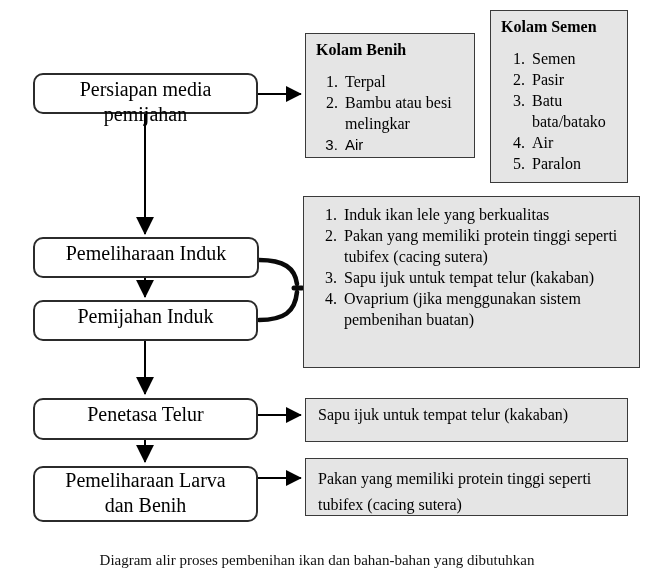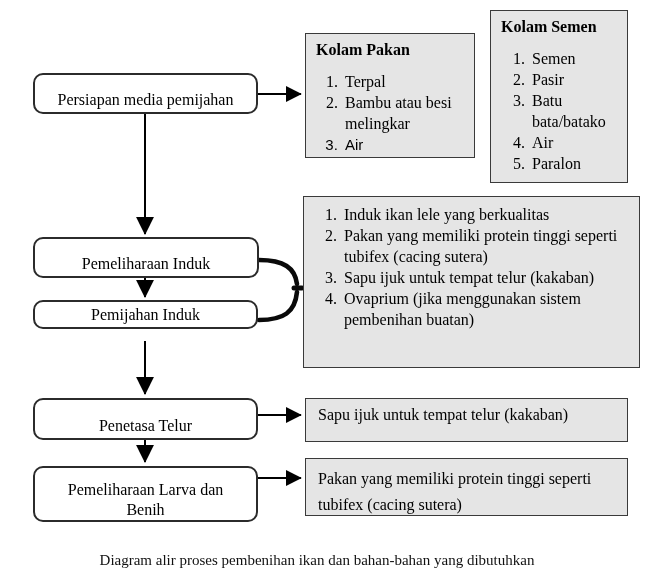--- a/index.html
+++ b/index.html
@@ -6,22 +6,22 @@
   .page {
     position:relative; width:651px; height:582px; background:#ffffff;
     font-family:"Liberation Serif","DejaVu Serif",serif; color:#000;
     overflow:hidden;
   }
   .abs { position:absolute; box-sizing:border-box; }
 
   
   .node {
     border:2px solid #2b2b2b; border-radius:10px; background:#fff;
-    display:flex; align-items:flex-end; justify-content:center; text-align:center;
-    font-size:16px; line-height:1.25; padding:2px 18px;
+    display:flex; align-items:flex-start; justify-content:center; text-align:center;
+    font-size:20px; line-height:1.25; padding:2px 18px;
   }
 
   
   .detail {
     border:1.6px solid #3a3a3a; background:#e5e5e5;
   }
   .detail-title {
     font-weight:bold; font-size:16px; padding:7px 10px 0 10px;
   }
   ol.mat-list {
@@ -71,34 +71,34 @@
   </svg>
 
   <div class="abs node" style="left:33px; top:73px; width:225px; height:41px;">
     <span>Persiapan media pemijahan</span>
   </div>
 
   <div class="abs node" style="left:33px; top:237px; width:226px; height:41px;">
     <span>Pemeliharaan Induk</span>
   </div>
 
-  <div class="abs node" style="left:33px; top:300px; width:225px; height:29px;">
+  <div class="abs node" style="left:33px; top:300px; width:225px; height:41px;">
     <span>Pemijahan Induk</span>
   </div>
 
   <div class="abs node" style="left:33px; top:398px; width:225px; height:42px;">
     <span>Penetasa Telur</span>
   </div>
 
   <div class="abs node" style="left:33px; top:466px; width:225px; height:56px; padding:0 28px;">
     <span>Pemeliharaan Larva dan Benih</span>
   </div>
 
   <div class="abs detail" style="left:305px; top:33px; width:170px; height:125px;">
-    <div class="detail-title">Kolam Pakan</div>
+    <div class="detail-title">Kolam Benih</div>
     <ol class="mat-list">
       <li>Terpal</li>
       <li>Bambu atau besi melingkar</li>
       <li class="sans">Air</li>
     </ol>
   </div>
 
   <div class="abs detail" style="left:490px; top:10px; width:138px; height:173px;">
     <div class="detail-title">Kolam Semen</div>
     <ol class="mat-list tight">

